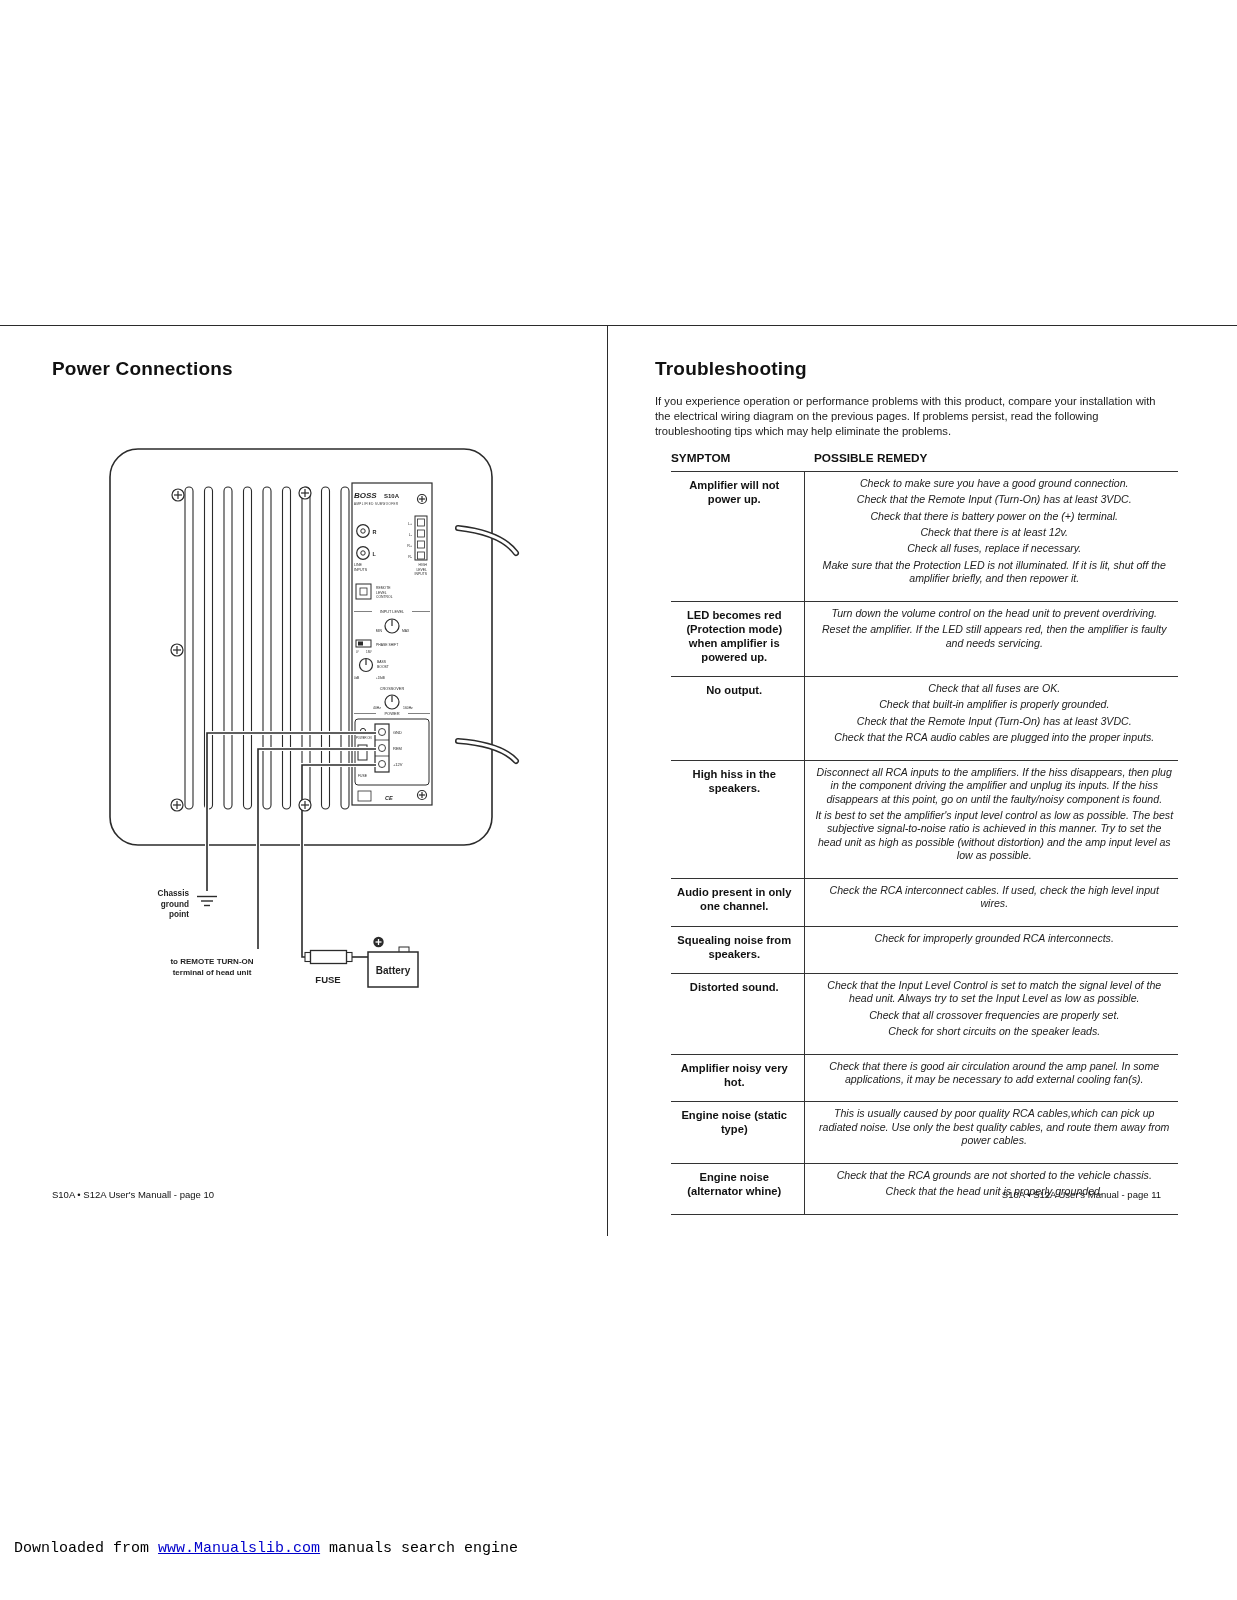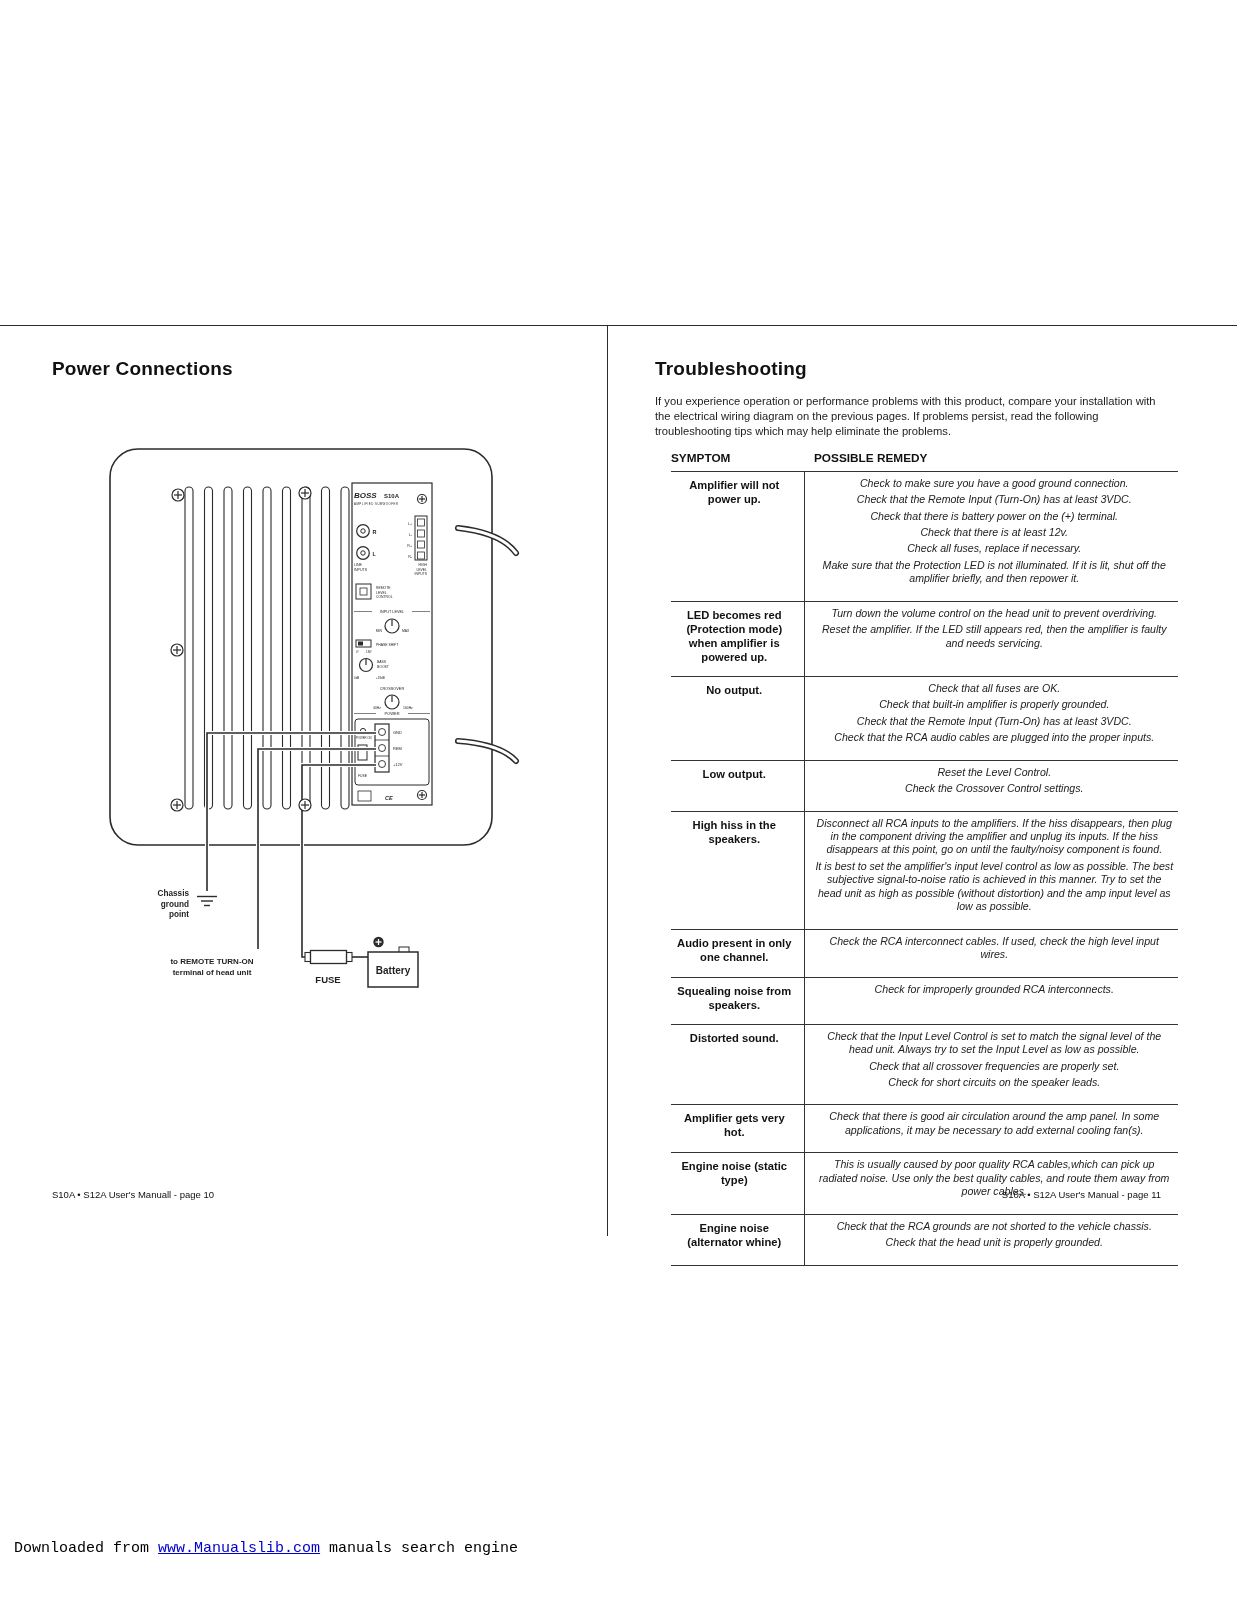--- a/index.html
+++ b/index.html
@@ -304,27 +304,20 @@
   <tr>
     <td class="symptom">No output.</td>
     <td class="remedy-cell">
               <p class="remedy">Check that all fuses are OK.</p>
               <p class="remedy">Check that built-in amplifier is properly grounded.</p>
               <p class="remedy">Check that the Remote Input (Turn-On) has at least 3VDC.</p>
               <p class="remedy">Check that the RCA audio cables are plugged into the proper inputs.</p>
             </td>
   </tr>
 
-  <tr>
-    <td class="symptom">Low output.</td>
-    <td class="remedy-cell">
-              <p class="remedy">Reset the Level Control.</p>
-              <p class="remedy">Check the Crossover Control settings.</p>
-            </td>
-  </tr>
 
   <tr>
     <td class="symptom">High hiss in the speakers.</td>
     <td class="remedy-cell">
               <p class="remedy">Disconnect all RCA inputs to the amplifiers. If the hiss disappears, then plug in the component driving the amplifier and unplug its inputs. If the hiss disappears at this point, go on until the faulty/noisy component is found.</p>
               <p class="remedy">It is best to set the amplifier's input level control as low as possible. The best subjective signal-to-noise ratio is achieved in this manner. Try to set the head unit as high as possible (without distortion) and the amp input level as low as possible.</p>
             </td>
   </tr>
 
   <tr>
@@ -344,21 +337,21 @@
   <tr>
     <td class="symptom">Distorted sound.</td>
     <td class="remedy-cell">
               <p class="remedy">Check that the Input Level Control is set to match the signal level of the head unit. Always try to set the Input Level as low as possible.</p>
               <p class="remedy">Check that all crossover frequencies are properly set.</p>
               <p class="remedy">Check for short circuits on the speaker leads.</p>
             </td>
   </tr>
 
   <tr>
-    <td class="symptom">Amplifier gets very hot.</td>
+    <td class="symptom">Amplifier noisy very hot.</td>
     <td class="remedy-cell">
               <p class="remedy">Check that there is good air circulation around the amp panel. In some applications, it may be necessary to add external cooling fan(s).</p>
             </td>
   </tr>
 
   <tr>
     <td class="symptom">Engine noise (static type)</td>
     <td class="remedy-cell">
               <p class="remedy">This is usually caused by poor quality RCA cables,which can pick up radiated noise. Use only the best quality cables, and route them away from power cables.</p>
             </td>

